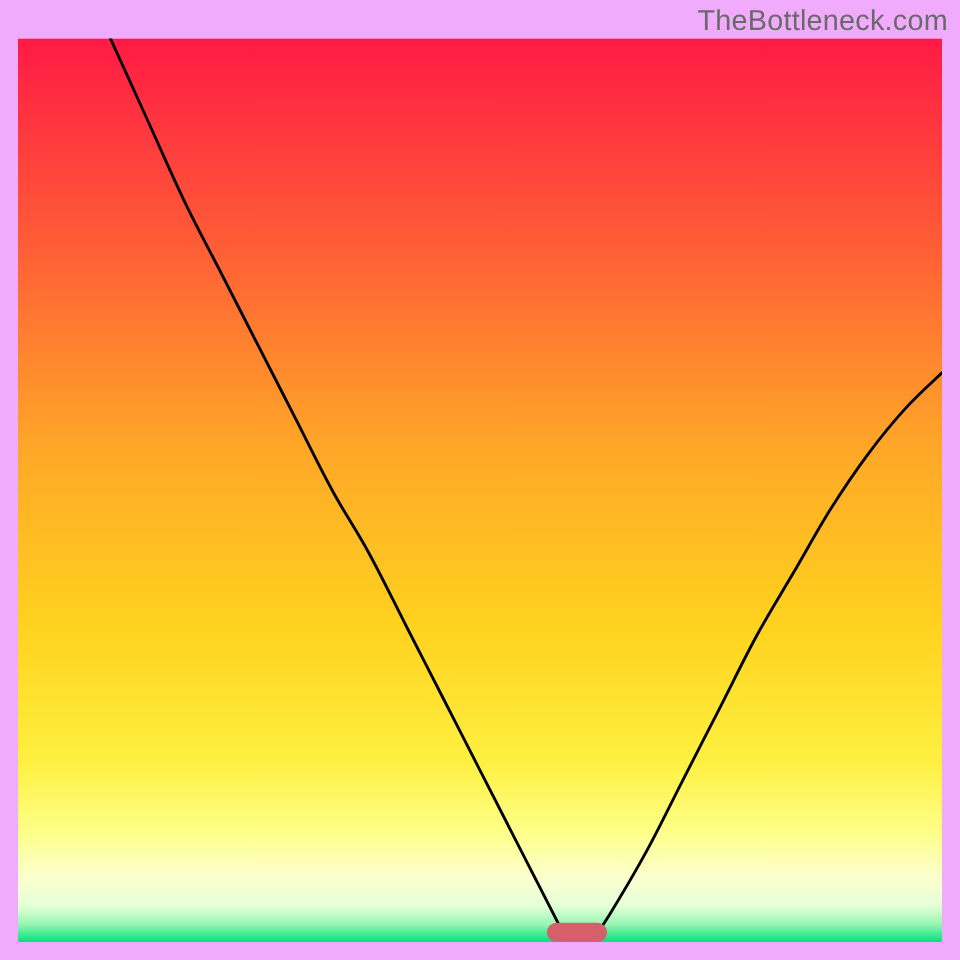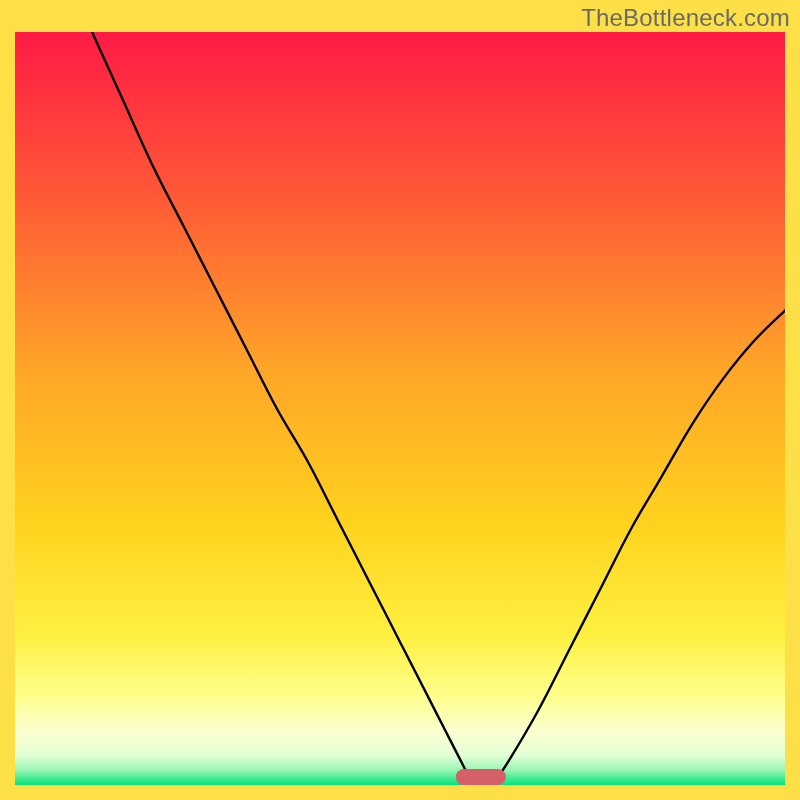--- a/index.html
+++ b/index.html
@@ -8,21 +8,21 @@
     width: 800px;
     height: 800px;
     overflow: hidden;
     background: #000;
     font-family: Arial, Helvetica, sans-serif;
   }
   .frame {
     position: relative;
     width: 800px;
     height: 800px;
-    background: #fde047;
+    background: #f0abfc;
   }
   .watermark {
     position: absolute;
     top: 4px;
     right: 10px;
     color: #6a6a6a;
     font-size: 24px;
     font-weight: 500;
     letter-spacing: 0.2px;
     user-select: none;

